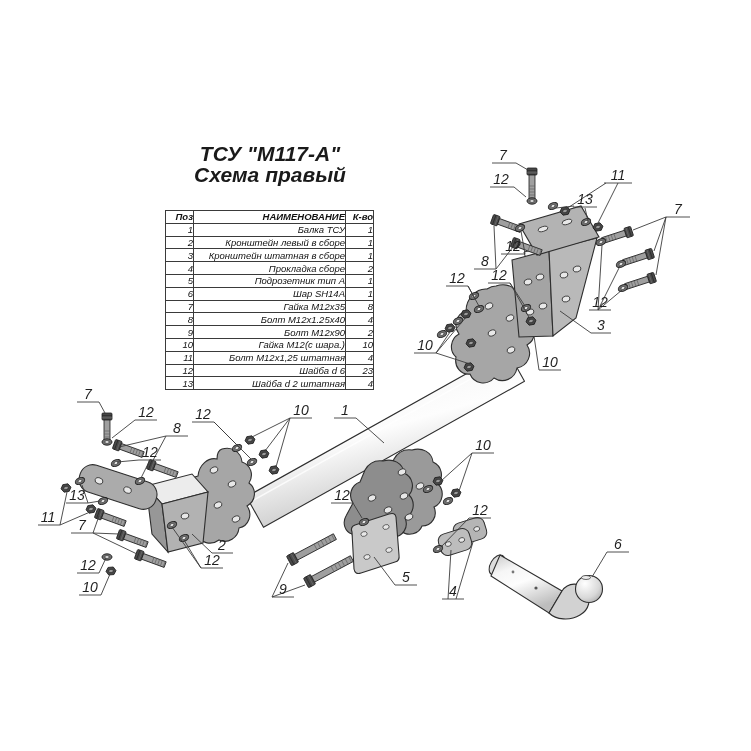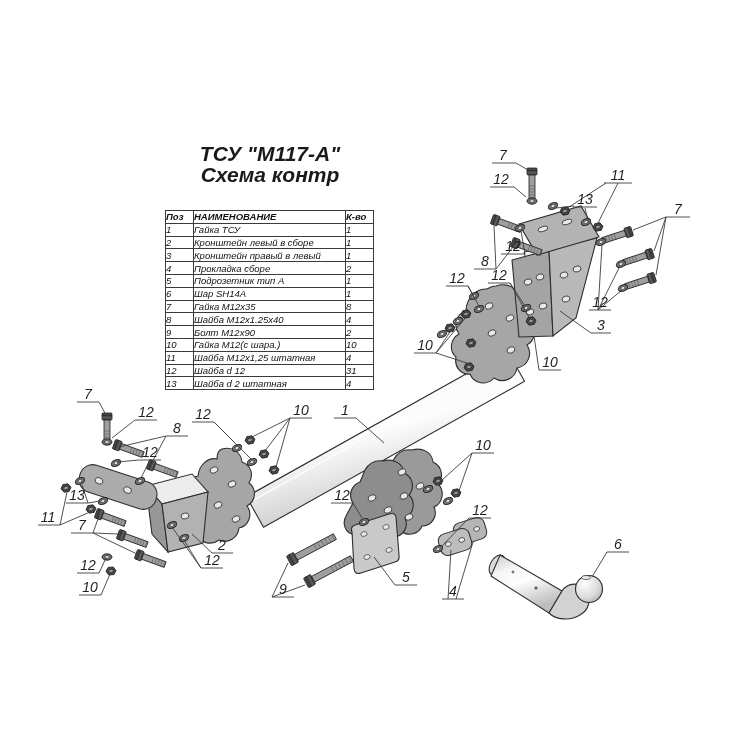--- a/index.html
+++ b/index.html
@@ -3,60 +3,60 @@
 <meta charset="utf-8">
 <style>
   html,body{margin:0;padding:0;background:#fff;}
   .stage{position:relative;width:751px;height:751px;background:#fff;overflow:hidden;
          font-family:"Liberation Sans",sans-serif;}
   .title-block{position:absolute;left:160px;top:143px;width:220px;text-align:center;
                font-style:italic;font-weight:600;font-size:21px;line-height:21px;color:#1a1a1a;}
   table.parts{position:absolute;left:165px;top:210px;width:208px;border-collapse:collapse;
               font-style:italic;font-size:9.5px;color:#111;table-layout:fixed;}
   table.parts th,table.parts td{border:1px solid #3a3a3a;padding:0;height:11.8px;
-              line-height:11px;text-align:left;font-weight:normal;overflow:hidden;white-space:nowrap;}
+              line-height:11px;text-align:right;font-weight:normal;overflow:hidden;white-space:nowrap;}
   table.parts th{font-weight:600;}
   svg.drawing{position:absolute;left:0;top:0;}
   .callout{font-style:italic;font-size:14px;fill:#1f1f1f;}
 </style>
 </head>
 <body>
 
 <div class="stage">
 
   <div class="title-block">
     <div>ТСУ "М117-А"</div>
-    <div>Схема контр</div>
+    <div>Схема правый</div>
   </div>
 
   <table class="parts">
     <colgroup>
         <col style="width:28px">
         <col style="width:152px">
         <col style="width:28px">
       </colgroup>
     <tbody>
         <tr>
       <th>Поз</th>
       <th>НАИМЕНОВАНИЕ</th>
       <th>К-во</th>
     </tr>
     <tr>
           <td>1</td>
-          <td>Гайка ТСУ</td>
+          <td>Балка ТСУ</td>
           <td>1</td>
         </tr>
     <tr>
           <td>2</td>
           <td>Кронштейн левый в сборе</td>
           <td>1</td>
         </tr>
     <tr>
           <td>3</td>
-          <td>Кронштейн правый в левый</td>
+          <td>Кронштейн штатная в сборе</td>
           <td>1</td>
         </tr>
     <tr>
           <td>4</td>
           <td>Прокладка сборе</td>
           <td>2</td>
         </tr>
     <tr>
           <td>5</td>
           <td>Подрозетник тип А</td>
@@ -67,42 +67,42 @@
           <td>Шар SH14A</td>
           <td>1</td>
         </tr>
     <tr>
           <td>7</td>
           <td>Гайка М12х35</td>
           <td>8</td>
         </tr>
     <tr>
           <td>8</td>
-          <td>Шайба М12х1.25х40</td>
+          <td>Болт М12х1.25х40</td>
           <td>4</td>
         </tr>
     <tr>
           <td>9</td>
           <td>Болт М12х90</td>
           <td>2</td>
         </tr>
     <tr>
           <td>10</td>
           <td>Гайка М12(с шара.)</td>
           <td>10</td>
         </tr>
     <tr>
           <td>11</td>
-          <td>Шайба М12х1,25 штатная</td>
+          <td>Болт М12х1,25 штатная</td>
           <td>4</td>
         </tr>
     <tr>
           <td>12</td>
-          <td>Шайба d 12</td>
-          <td>31</td>
+          <td>Шайба d 6</td>
+          <td>23</td>
         </tr>
     <tr>
           <td>13</td>
           <td>Шайба d 2 штатная</td>
           <td>4</td>
         </tr>
   </tbody>
     </table>
 
   <svg class="drawing" width="751" height="751" viewBox="0 0 751 751">

